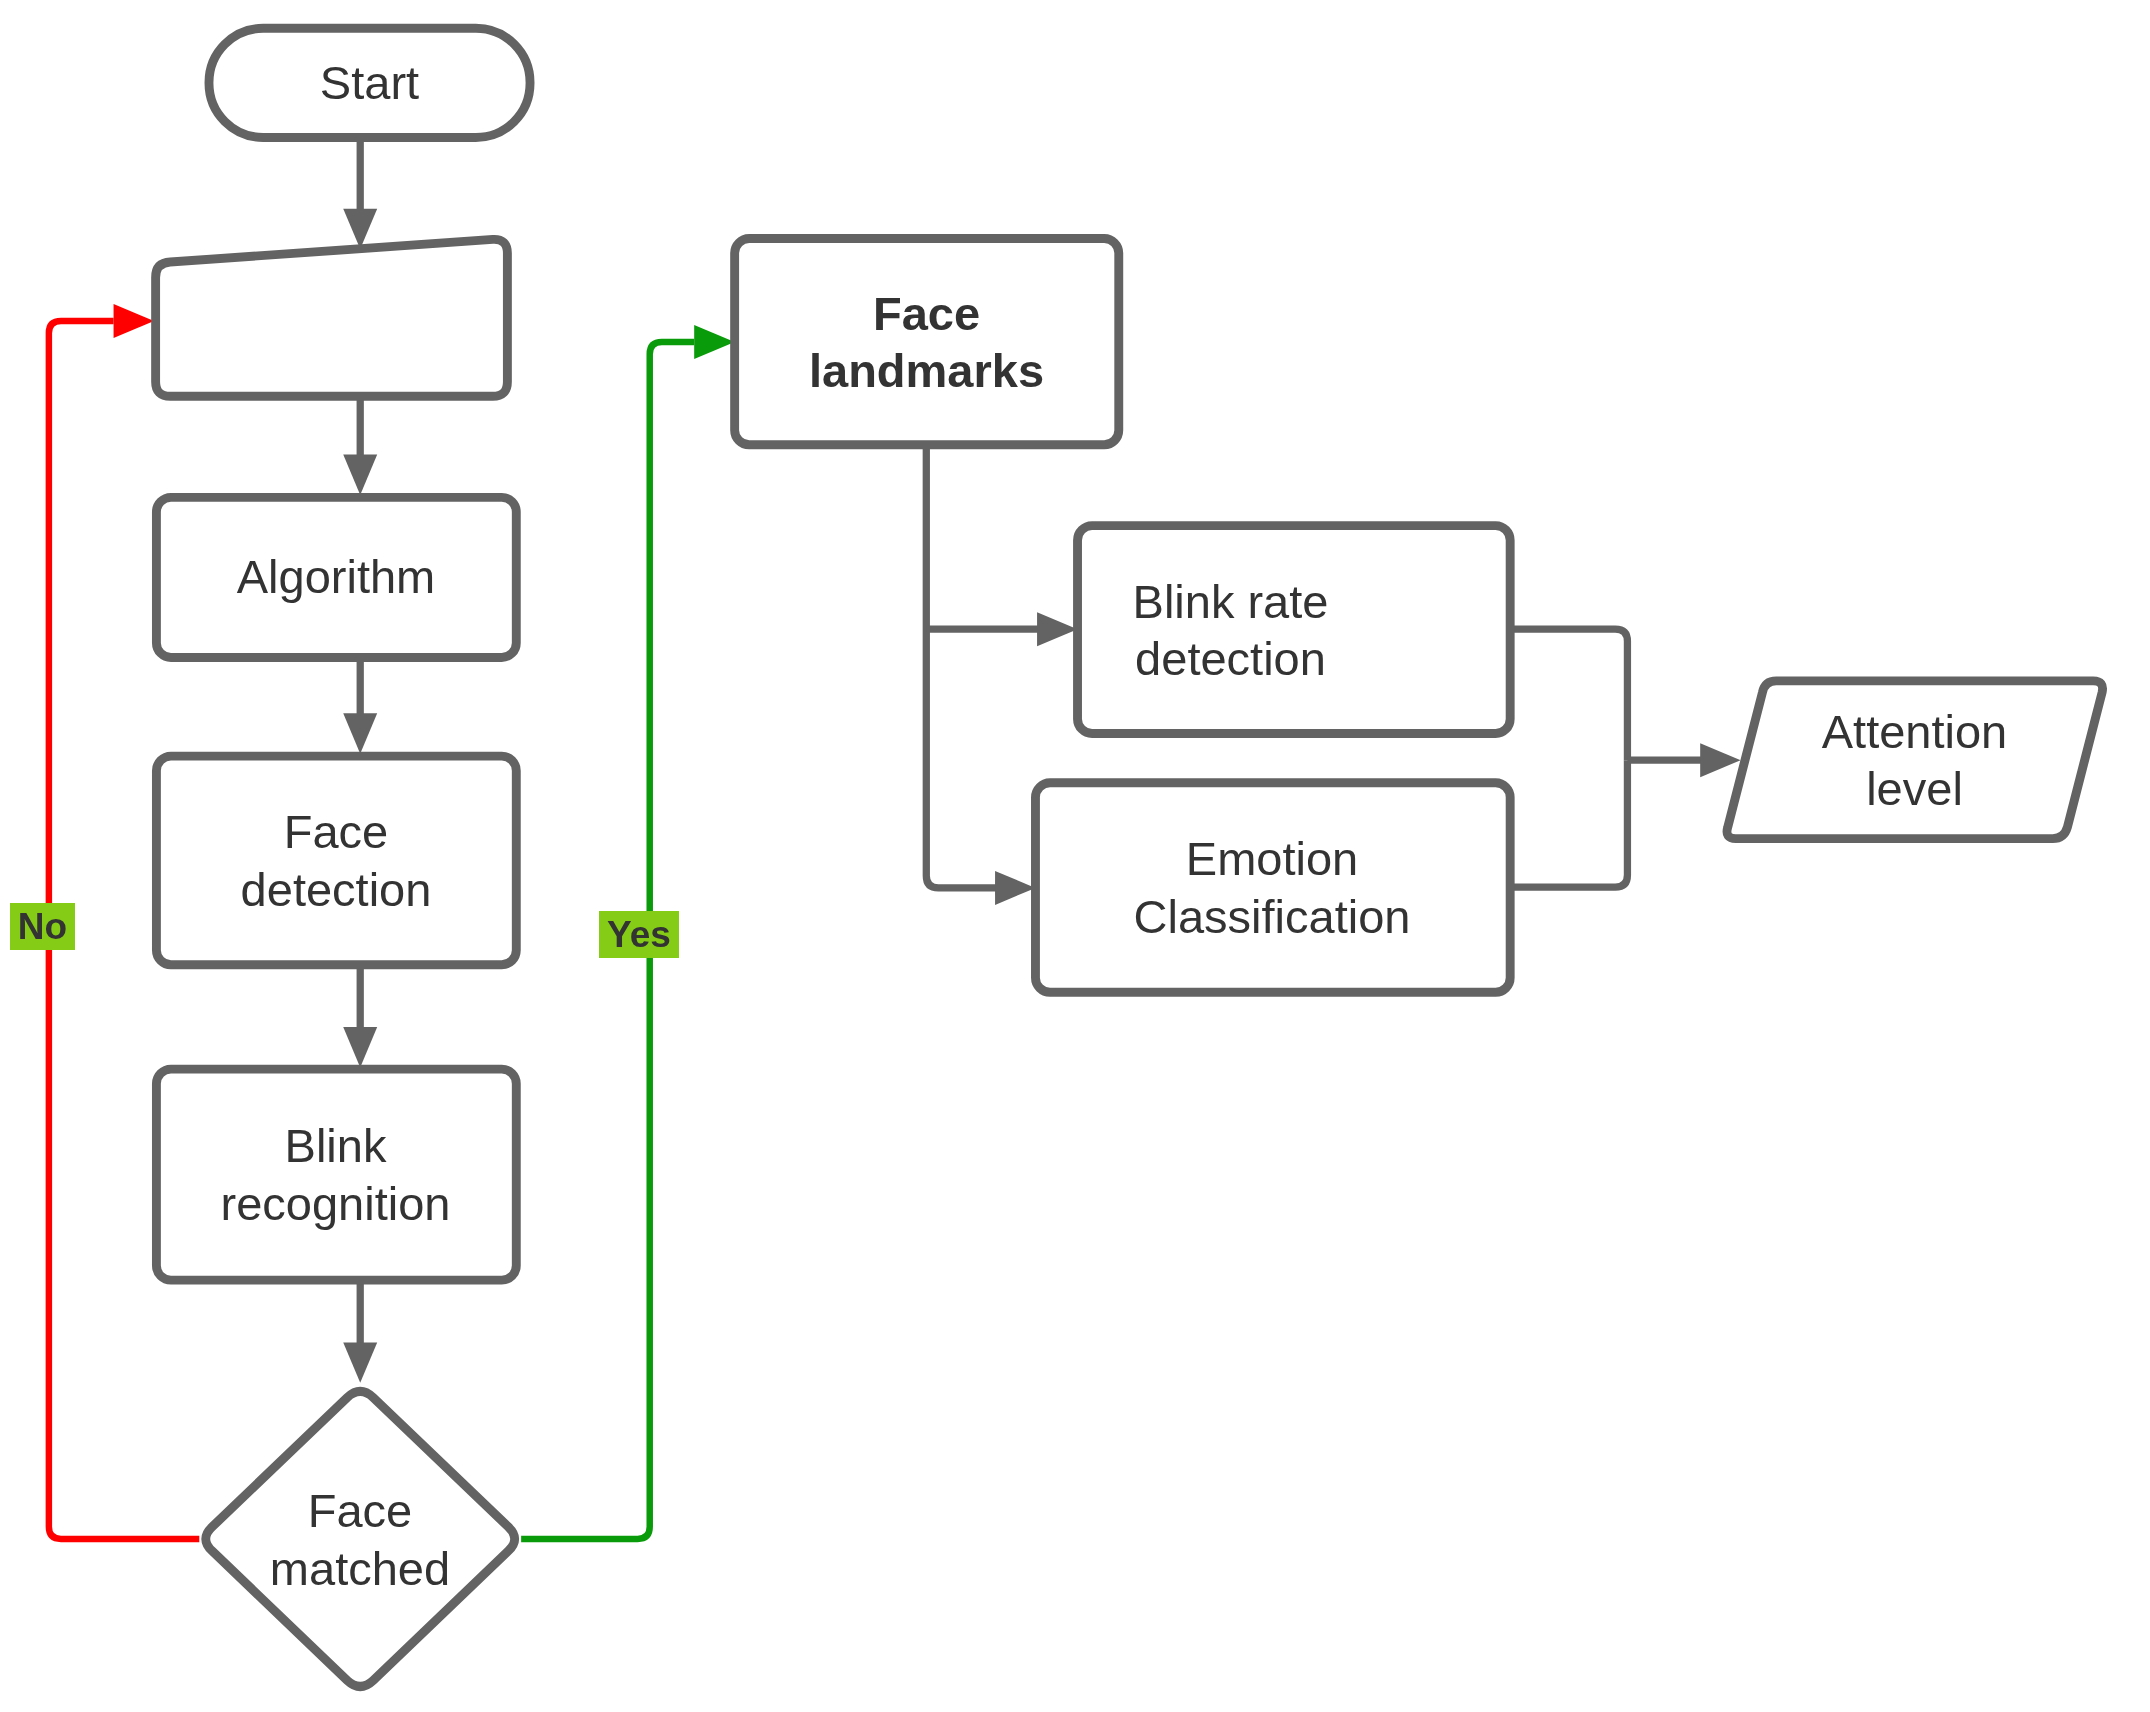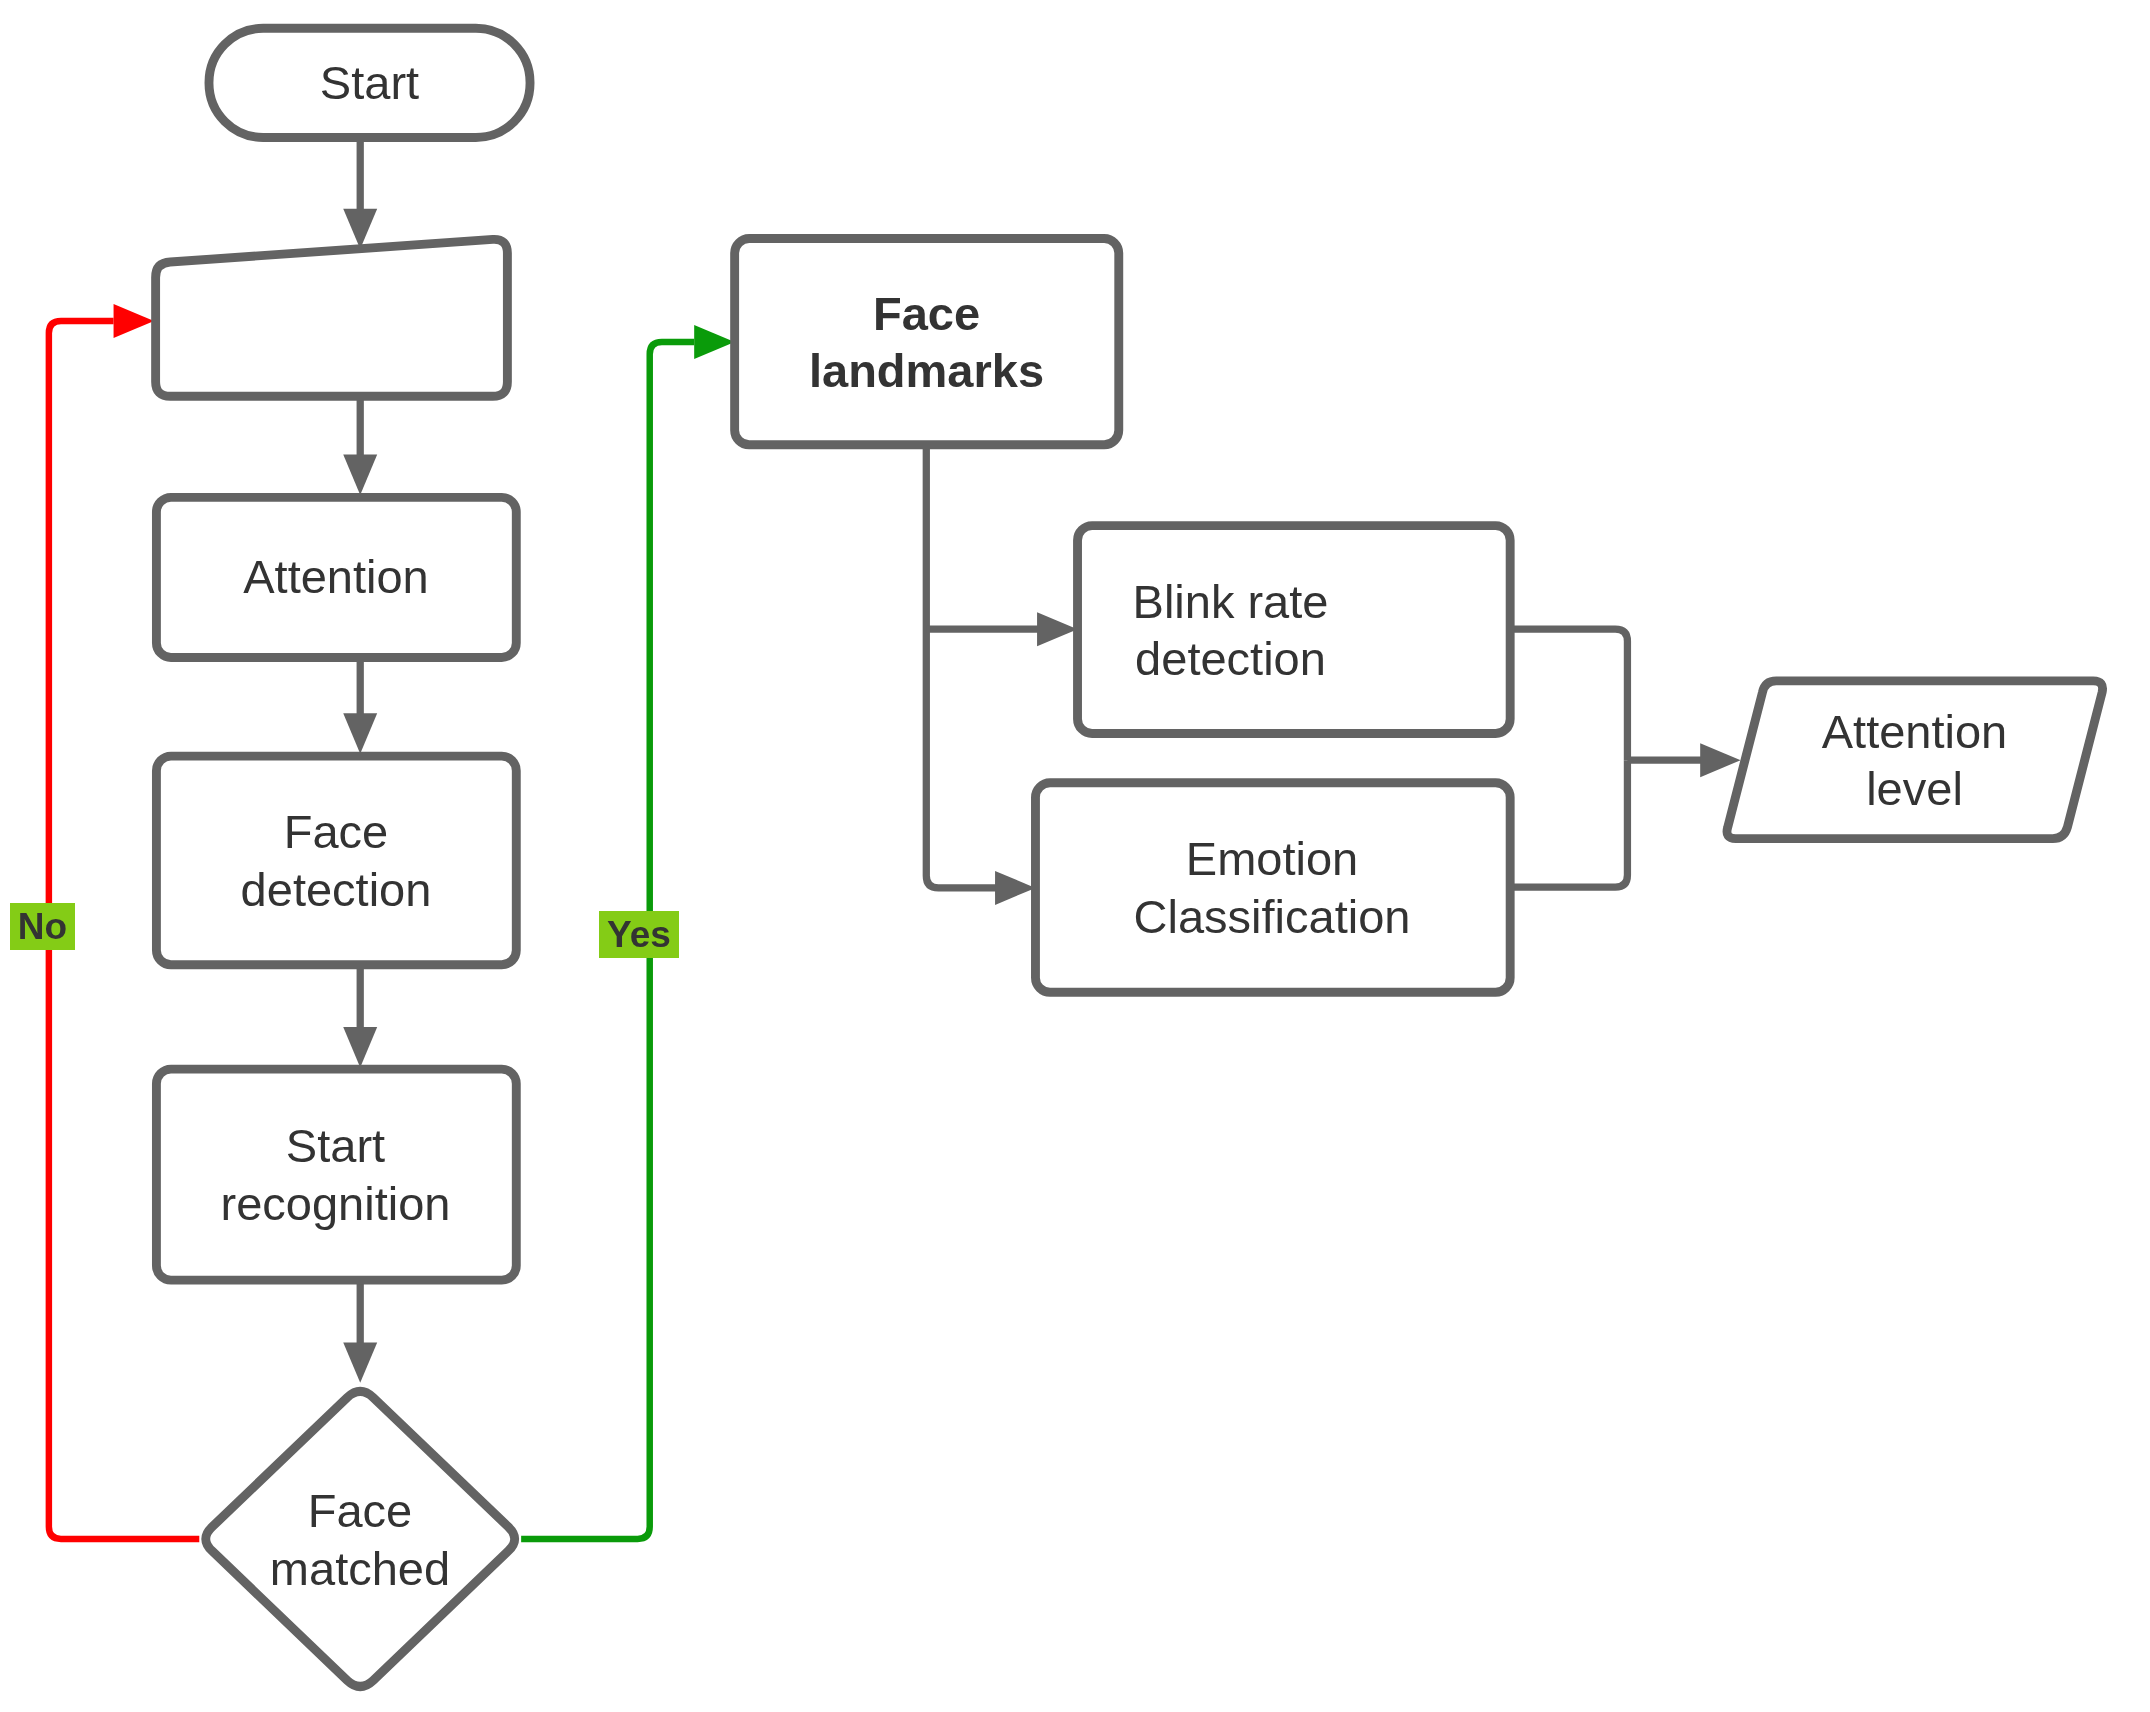--- a/index.html
+++ b/index.html
@@ -84,25 +84,25 @@
     <rect class="node-shape" x="1332" y="650" width="535" height="257" rx="18" ry="18"></rect>
 
     <rect class="node-shape" x="1280" y="968" width="587" height="259" rx="18" ry="18"></rect>
 
     <path class="node-shape" d="M 2196 842 L 2588 842 Q 2602 842 2599 856 L 2556 1023 Q 2552 1037 2538 1037 L 2146 1037 Q 2132 1037 2136 1023 L 2179 856 Q 2182 842 2196 842 Z"></path>
   </svg>
 
   <div class="node-label" style="left:209px;top:28px;width:321px;height:109px;">Start</div>
 
 
-  <div class="node-label" style="left:156px;top:497px;width:360px;height:160px;">Attention</div>
+  <div class="node-label" style="left:156px;top:497px;width:360px;height:160px;">Algorithm</div>
 
   <div class="node-label" style="left:231px;top:756px;width:210px;height:209px;">Face detection</div>
 
-  <div class="node-label" style="left:206px;top:1069px;width:259px;height:211px;">Start recognition</div>
+  <div class="node-label" style="left:206px;top:1069px;width:259px;height:211px;">Blink recognition</div>
 
   <div class="node-label" style="left:255px;top:1386px;width:210px;height:307px;">Face matched</div>
 
   <div class="node-label" style="left:797px;top:239px;width:259px;height:206px;font-weight:bold;">Face landmarks</div>
 
   <div class="node-label" style="left:1085px;top:526px;width:291px;height:208px;">Blink rate detection</div>
 
   <div class="node-label" style="left:1102px;top:783px;width:340px;height:209px;">Emotion Classification</div>
 
   <div class="node-label" style="left:1793px;top:681px;width:243px;height:158px;">Attention level</div>

